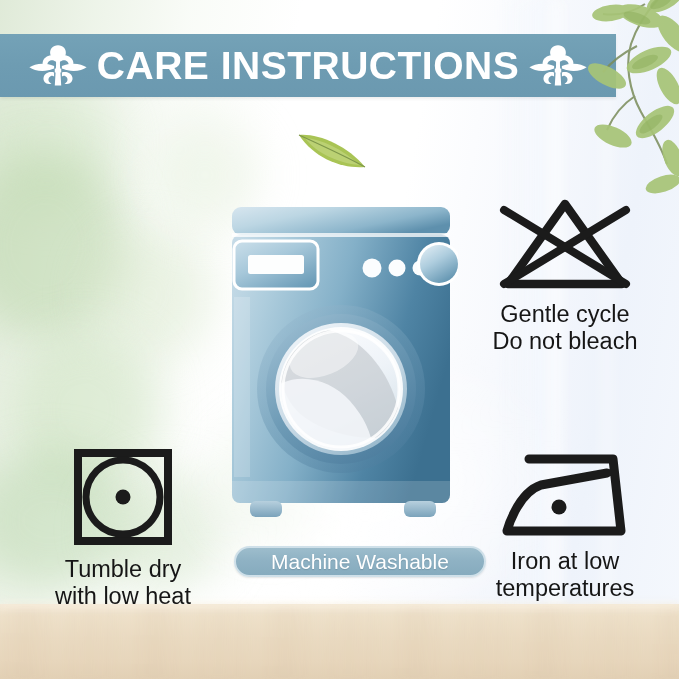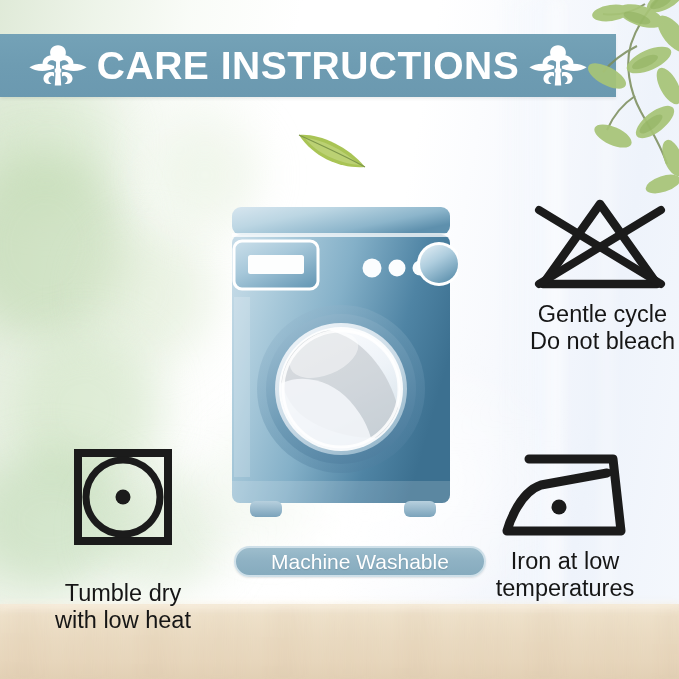--- a/index.html
+++ b/index.html
@@ -137,22 +137,22 @@
   .cell-label {
     margin-top: 9px;
     text-align: center;
     color: #161616;
     font-size: 23.5px;
     line-height: 1.17;
     white-space: pre-line;
   }
 
   .cell-wash     { left: 8px;   top: 196px;  width: 230px; }
-  .cell-bleach   { left: 455px; top: 196px;  width: 220px; align-items: flex-end; }
-  .cell-dry      { left: 8px;   top: 447px;  width: 230px; gap: 24px; }
+  .cell-bleach   { left: 455px; top: 196px;  width: 220px; }
+  .cell-dry      { left: 8px;   top: 447px;  width: 230px; }
   .cell-iron     { left: 455px; top: 447px;  width: 220px; }
 
   
   .machine { position: absolute; left: 224px; top: 205px; width: 234px; height: 324px; }
   .machine svg { display: block; width: 100%; height: 100%; }
 
   
   .badge {
     position: absolute;
     left: 234px; top: 546px;

